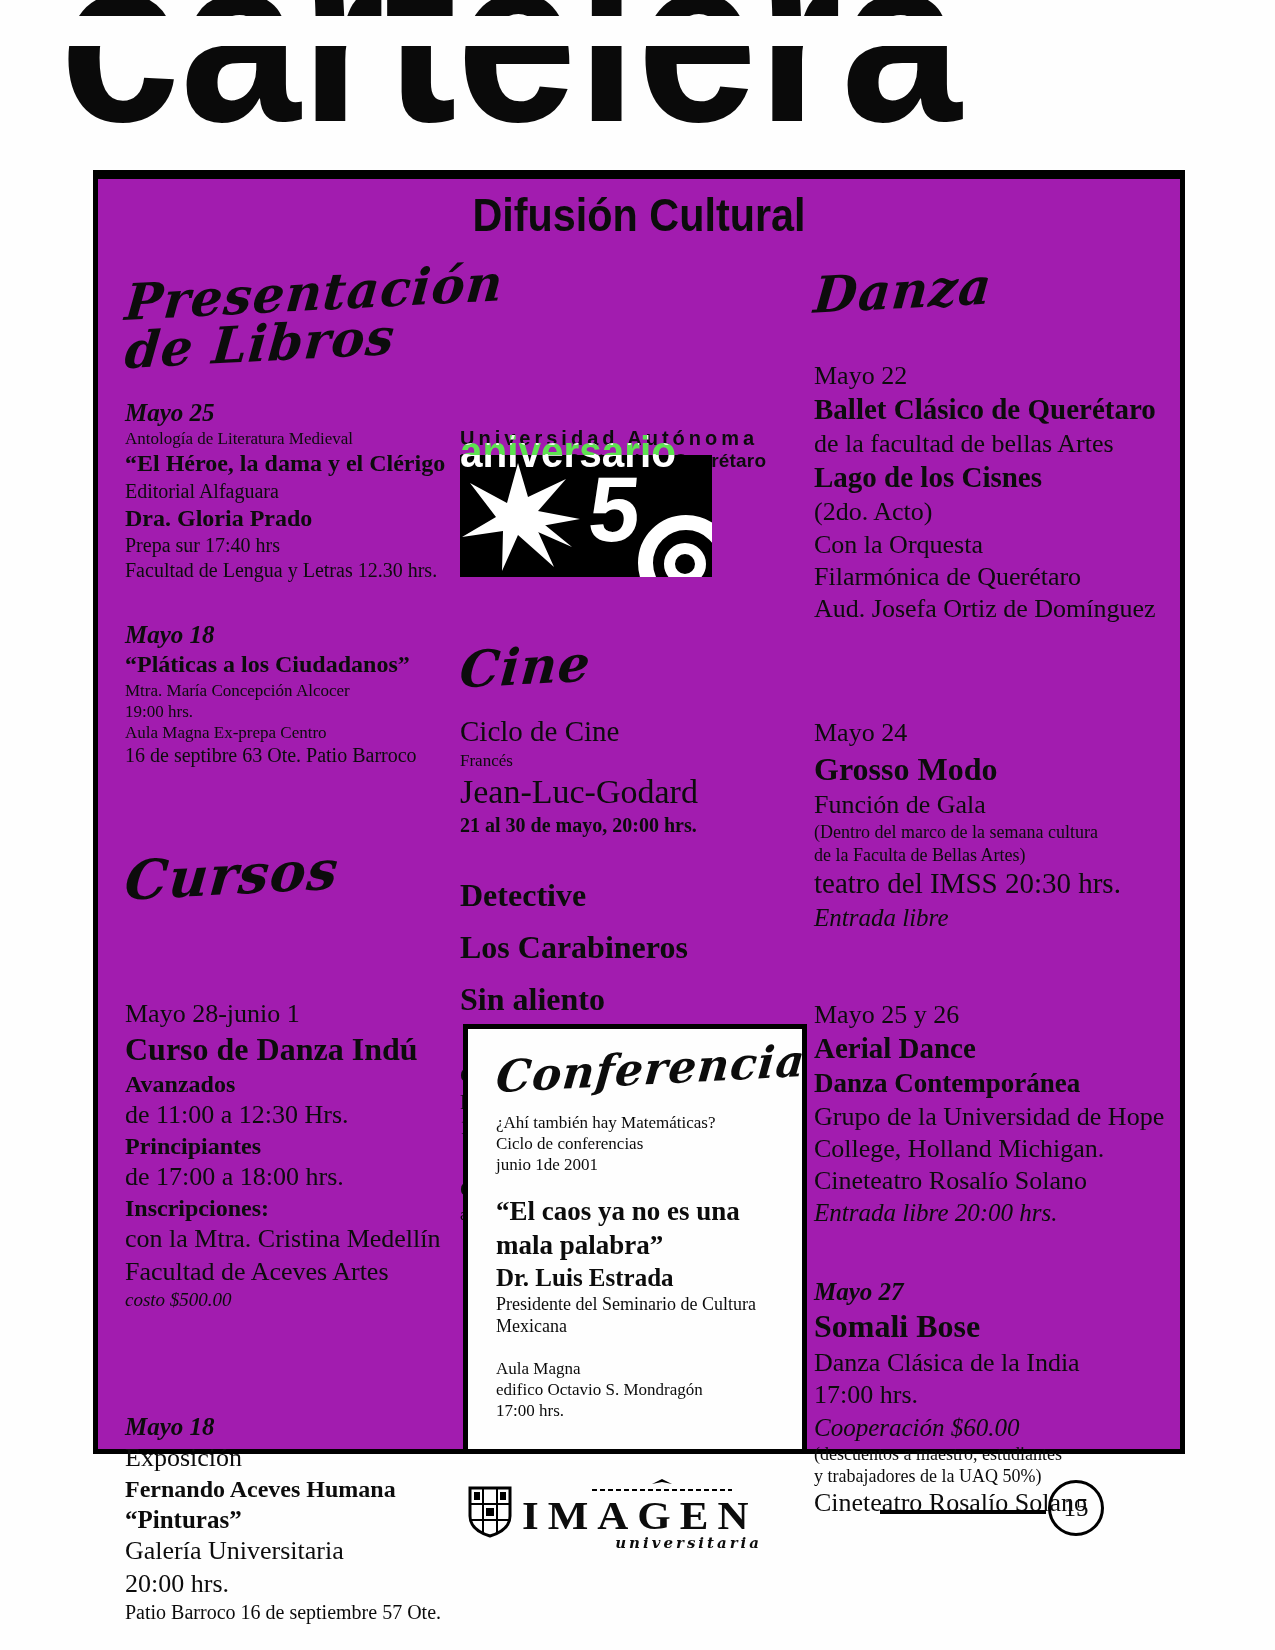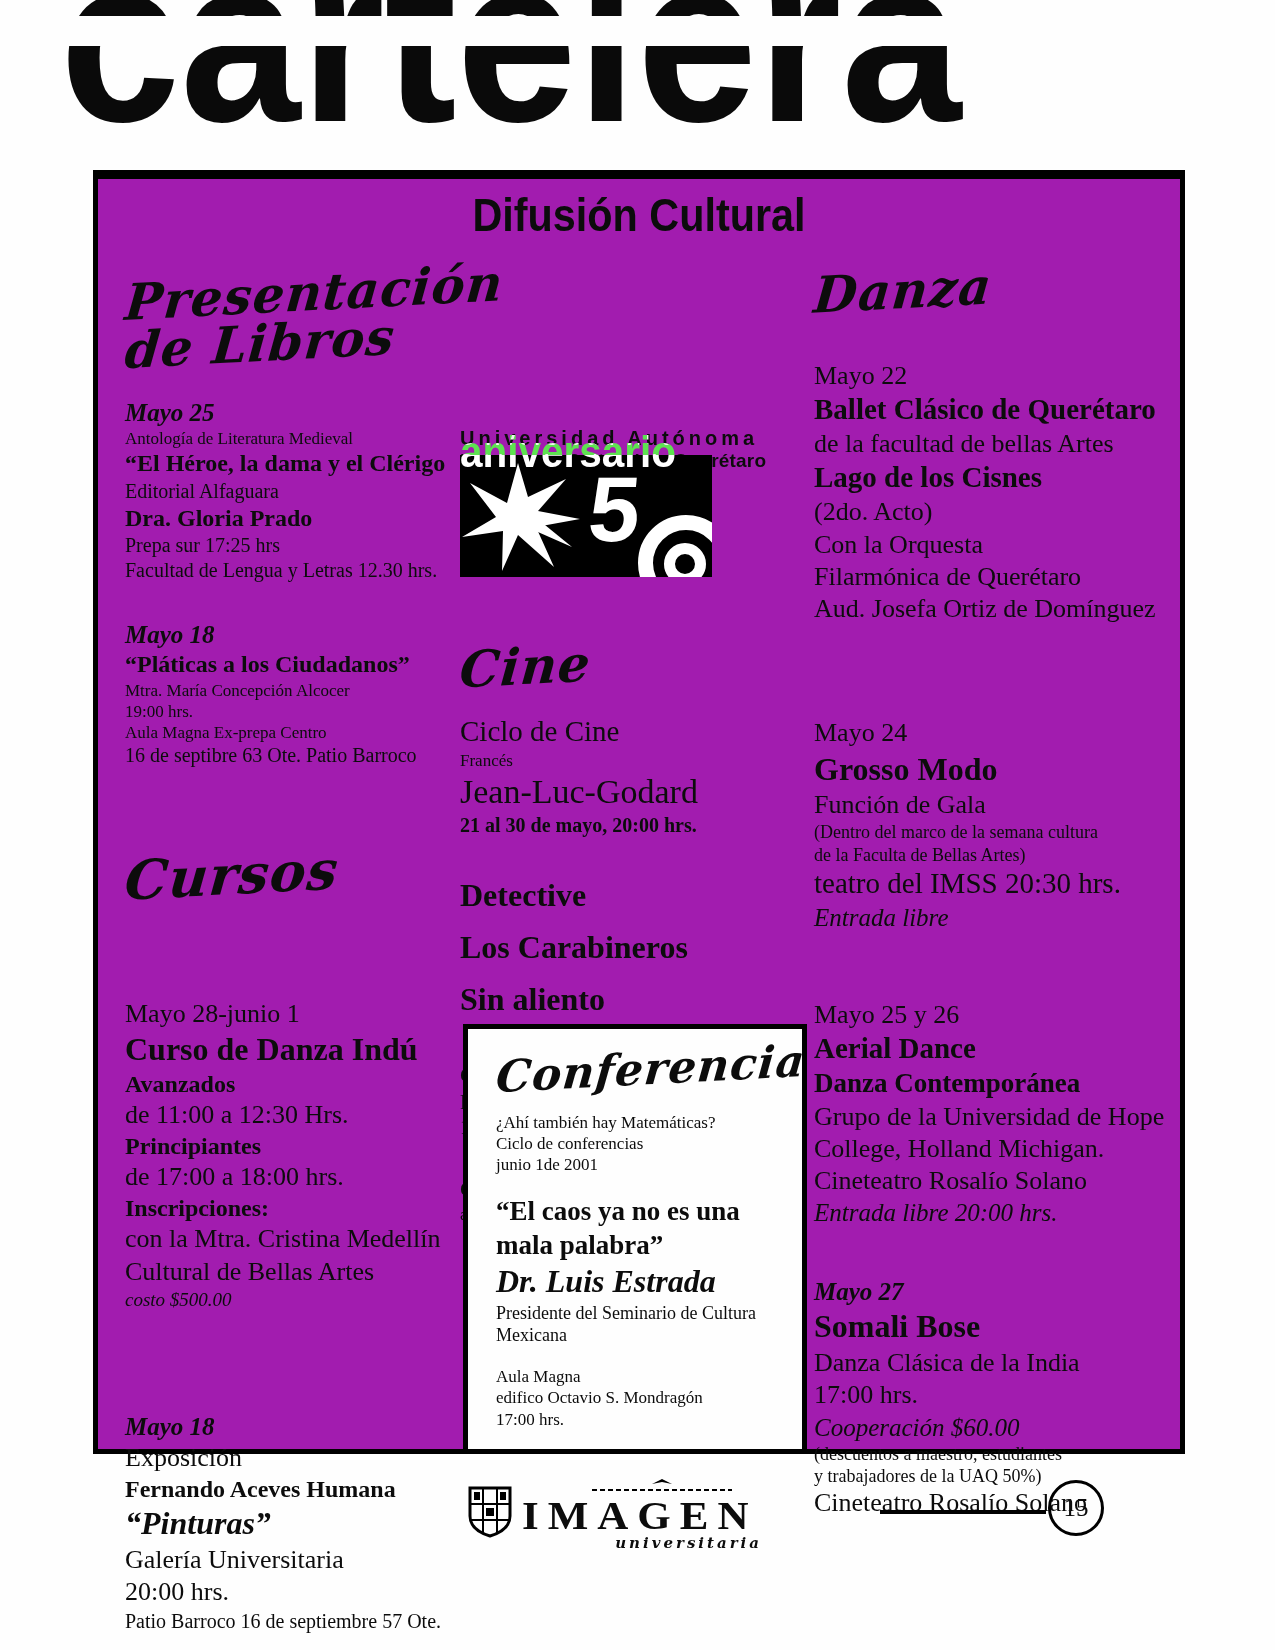--- a/index.html
+++ b/index.html
@@ -40,21 +40,21 @@
   .s-body{font-size:17px;}
   .s-body-lg{font-size:26px;}
   .s-bold{font-size:24px;font-weight:bold;}
   .s-bold-lg{font-size:27px;font-weight:bold;}
   .s-title{font-size:29px;font-weight:bold;}
   .s-title-sm{font-size:27px;font-weight:bold;}
   .s-title-lg{font-size:32px;font-weight:bold;}
   .s-film{font-size:32px;font-weight:bold;line-height:1.62;}
   .s-date{font-size:25px;font-weight:bold;font-style:italic;}
   .s-italic{font-size:25px;font-style:italic;}
-  .s-bold-italic{font-size:32px;font-weight:bold;font-style:italic;}
+  .s-bold-italic{font-size:25px;font-weight:bold;}
   .s-fine{font-size:18px;}
   .s-fine-bold{font-size:20px;font-weight:bold;}
   .s-fine-italic{font-size:19px;font-style:italic;}
   .s-med{font-size:20px;}
   .s-large{font-size:29px;}
   .s-xl{font-size:34px;}
 
   .event + .event{margin-top:36px;}
 
   #sec-libros .evts{margin-top:28px;}
@@ -127,21 +127,21 @@
           <span class="script-h h-libros">Presentación</span><br>
           <span class="script-h h-libros">de Libros</span>
         </div>
         <div class="evts">
             <div class="event">
               <div class="ln s-date">Mayo 25</div>
               <div class="ln s-body">Antología de Literatura Medieval</div>
               <div class="ln s-bold">“El Héroe, la dama y el Clérigo</div>
               <div class="ln s-med">Editorial Alfaguara</div>
               <div class="ln s-bold">Dra. Gloria Prado</div>
-              <div class="ln s-med">Prepa sur 17:25 hrs</div>
+              <div class="ln s-med">Prepa sur 17:40 hrs</div>
               <div class="ln s-med">Facultad de Lengua y Letras 12.30 hrs.</div>
             </div>
             <div class="event">
               <div class="ln s-date">Mayo 18</div>
               <div class="ln s-bold">“Pláticas a los Ciudadanos”</div>
               <div class="ln s-body">Mtra. María Concepción Alcocer</div>
               <div class="ln s-body">19:00 hrs.</div>
               <div class="ln s-body">Aula Magna Ex-prepa Centro</div>
               <div class="ln s-med">16 de septibre 63 Ote. Patio Barroco</div>
             </div>
@@ -153,21 +153,21 @@
         <div class="evts">
             <div class="event">
               <div class="ln s-body-lg">Mayo 28-junio 1</div>
               <div class="ln s-title-lg">Curso de Danza Indú</div>
               <div class="ln s-bold">Avanzados</div>
               <div class="ln s-body-lg">de 11:00 a 12:30 Hrs.</div>
               <div class="ln s-bold">Principiantes</div>
               <div class="ln s-body-lg">de 17:00 a 18:00 hrs.</div>
               <div class="ln s-bold">Inscripciones:</div>
               <div class="ln s-body-lg">con la Mtra. Cristina Medellín</div>
-              <div class="ln s-body-lg">Cultural de Bellas Artes</div>
+              <div class="ln s-body-lg">Facultad de Aceves Artes</div>
               <div class="ln s-fine-italic">costo $500.00</div>
             </div>
             <div class="event">
               <div class="ln s-date">Mayo 18</div>
               <div class="ln s-body-lg">Exposición</div>
               <div class="ln s-bold">Fernando Aceves Humana</div>
               <div class="ln s-bold-italic">“Pinturas”</div>
               <div class="ln s-body-lg">Galería Universitaria</div>
               <div class="ln s-body-lg">20:00 hrs.</div>
               <div class="ln s-med">Patio Barroco 16 de septiembre 57 Ote.</div>

